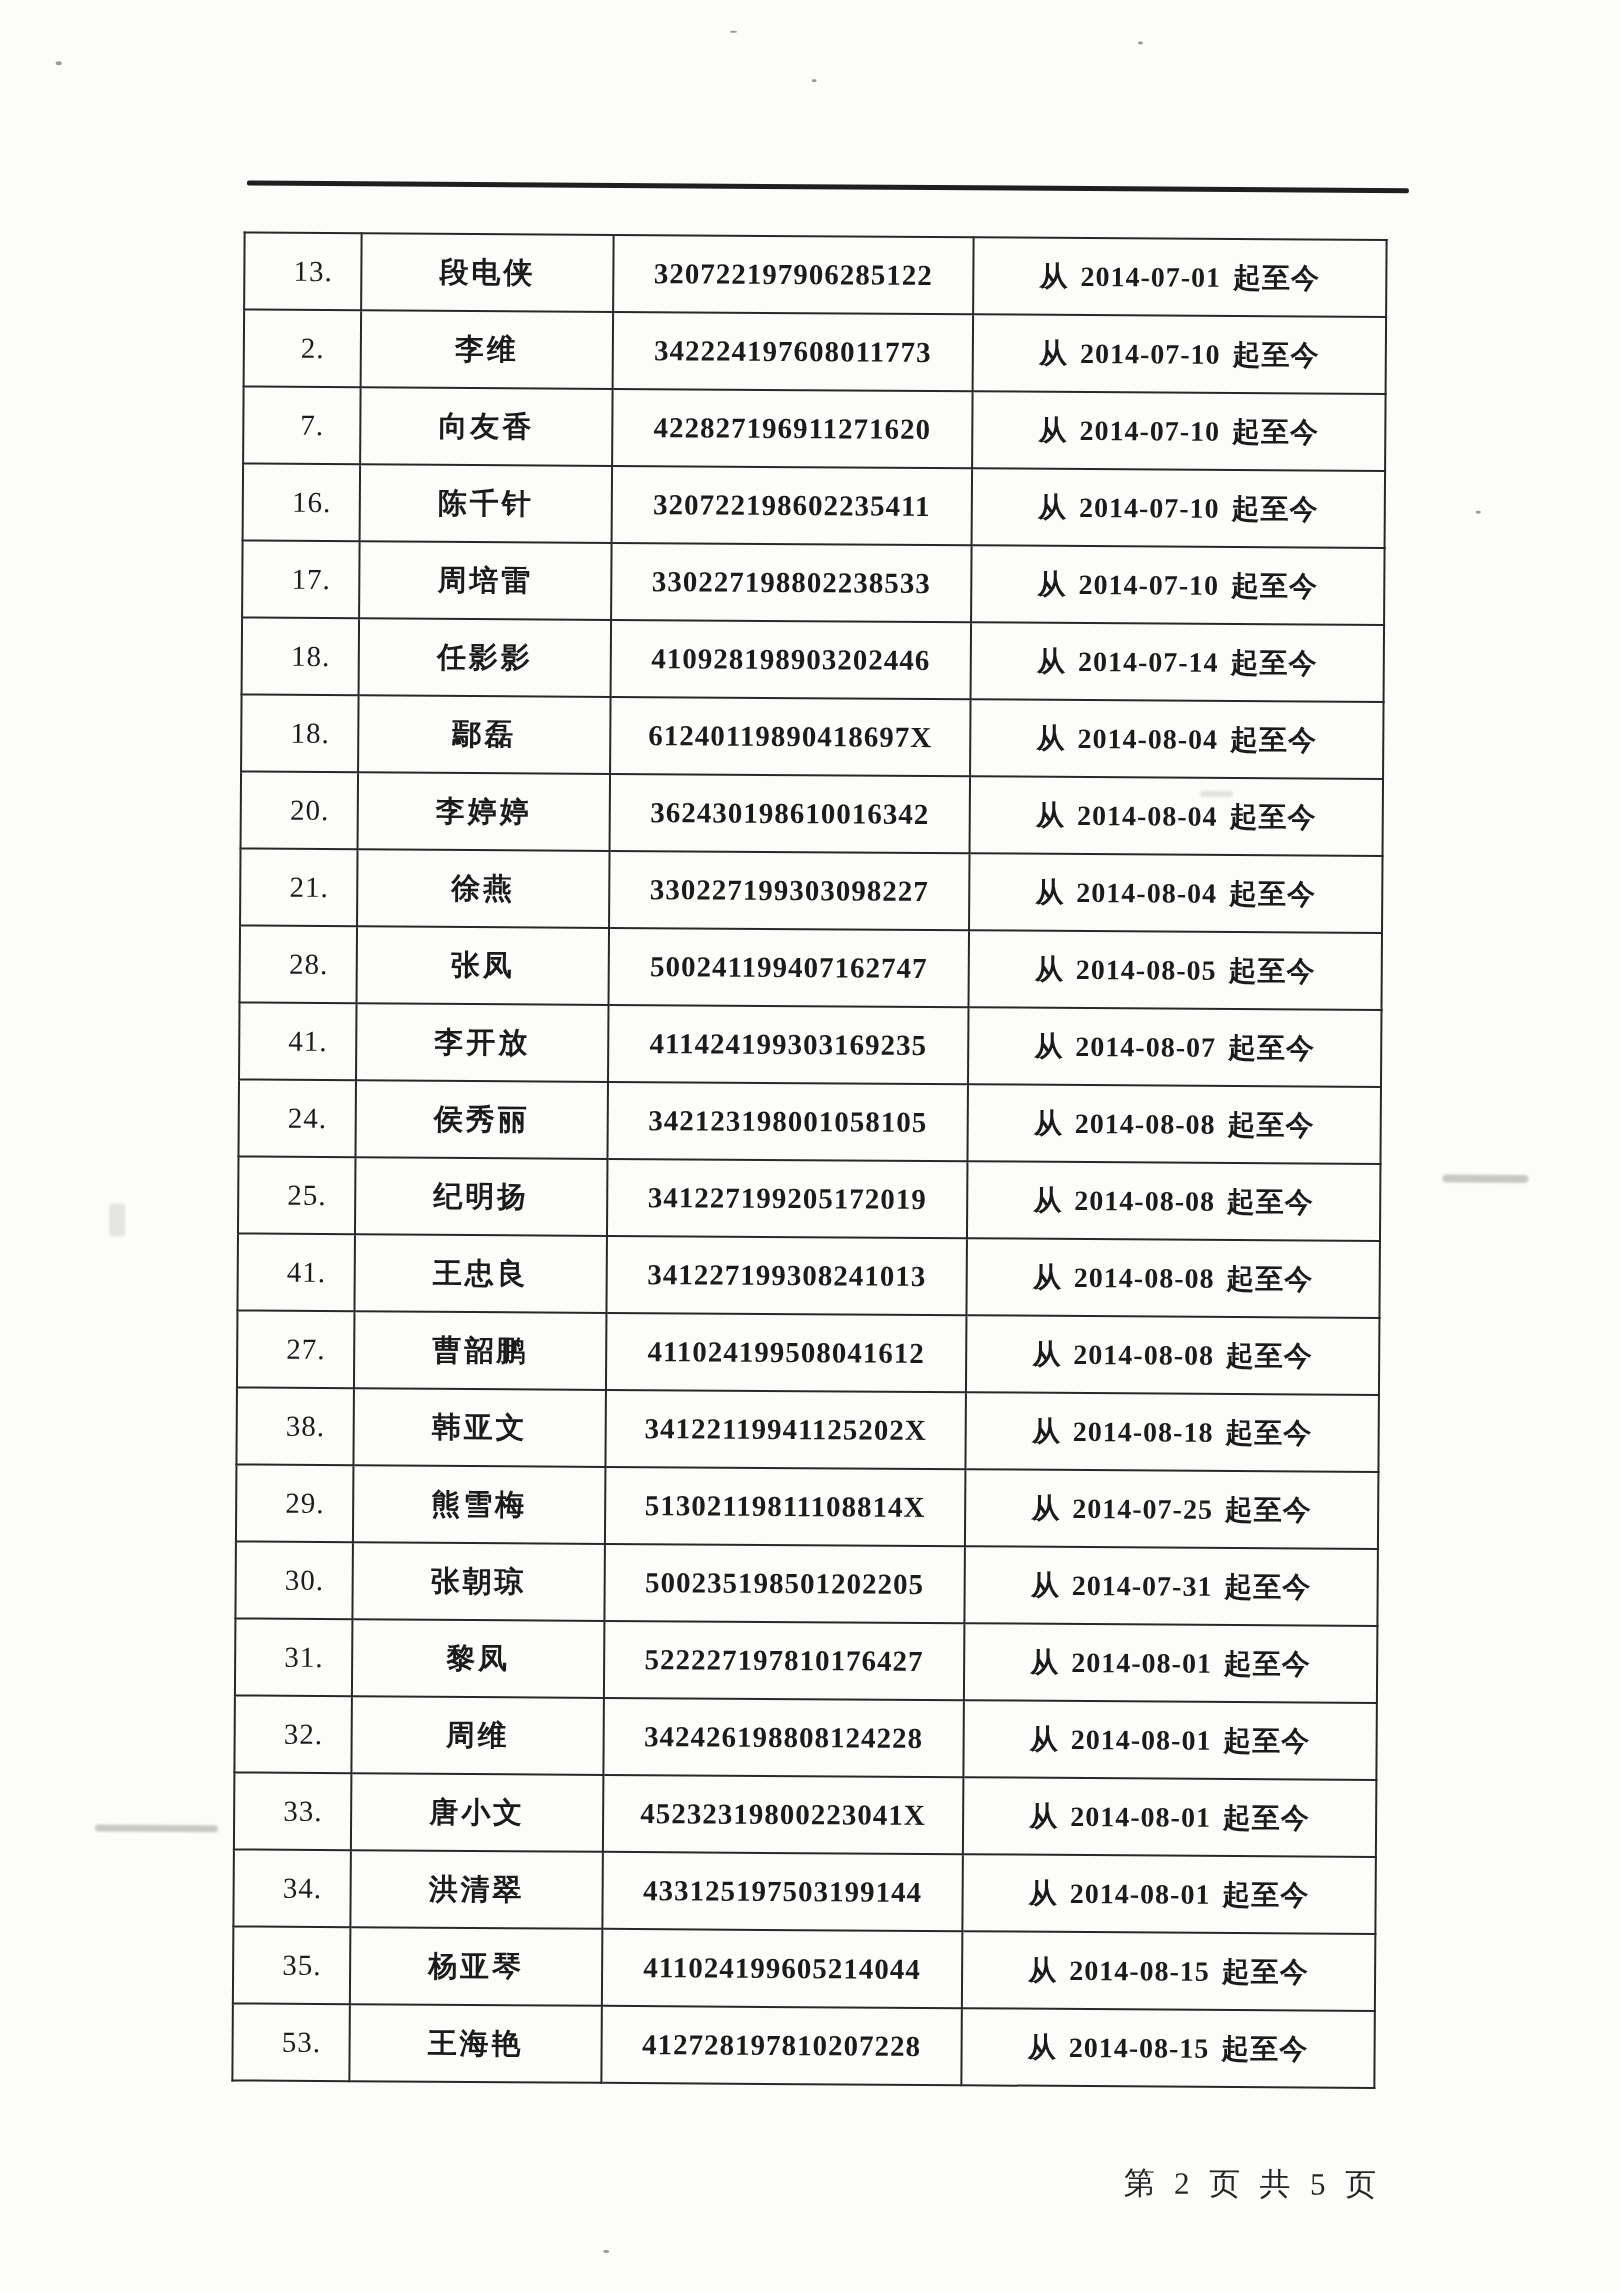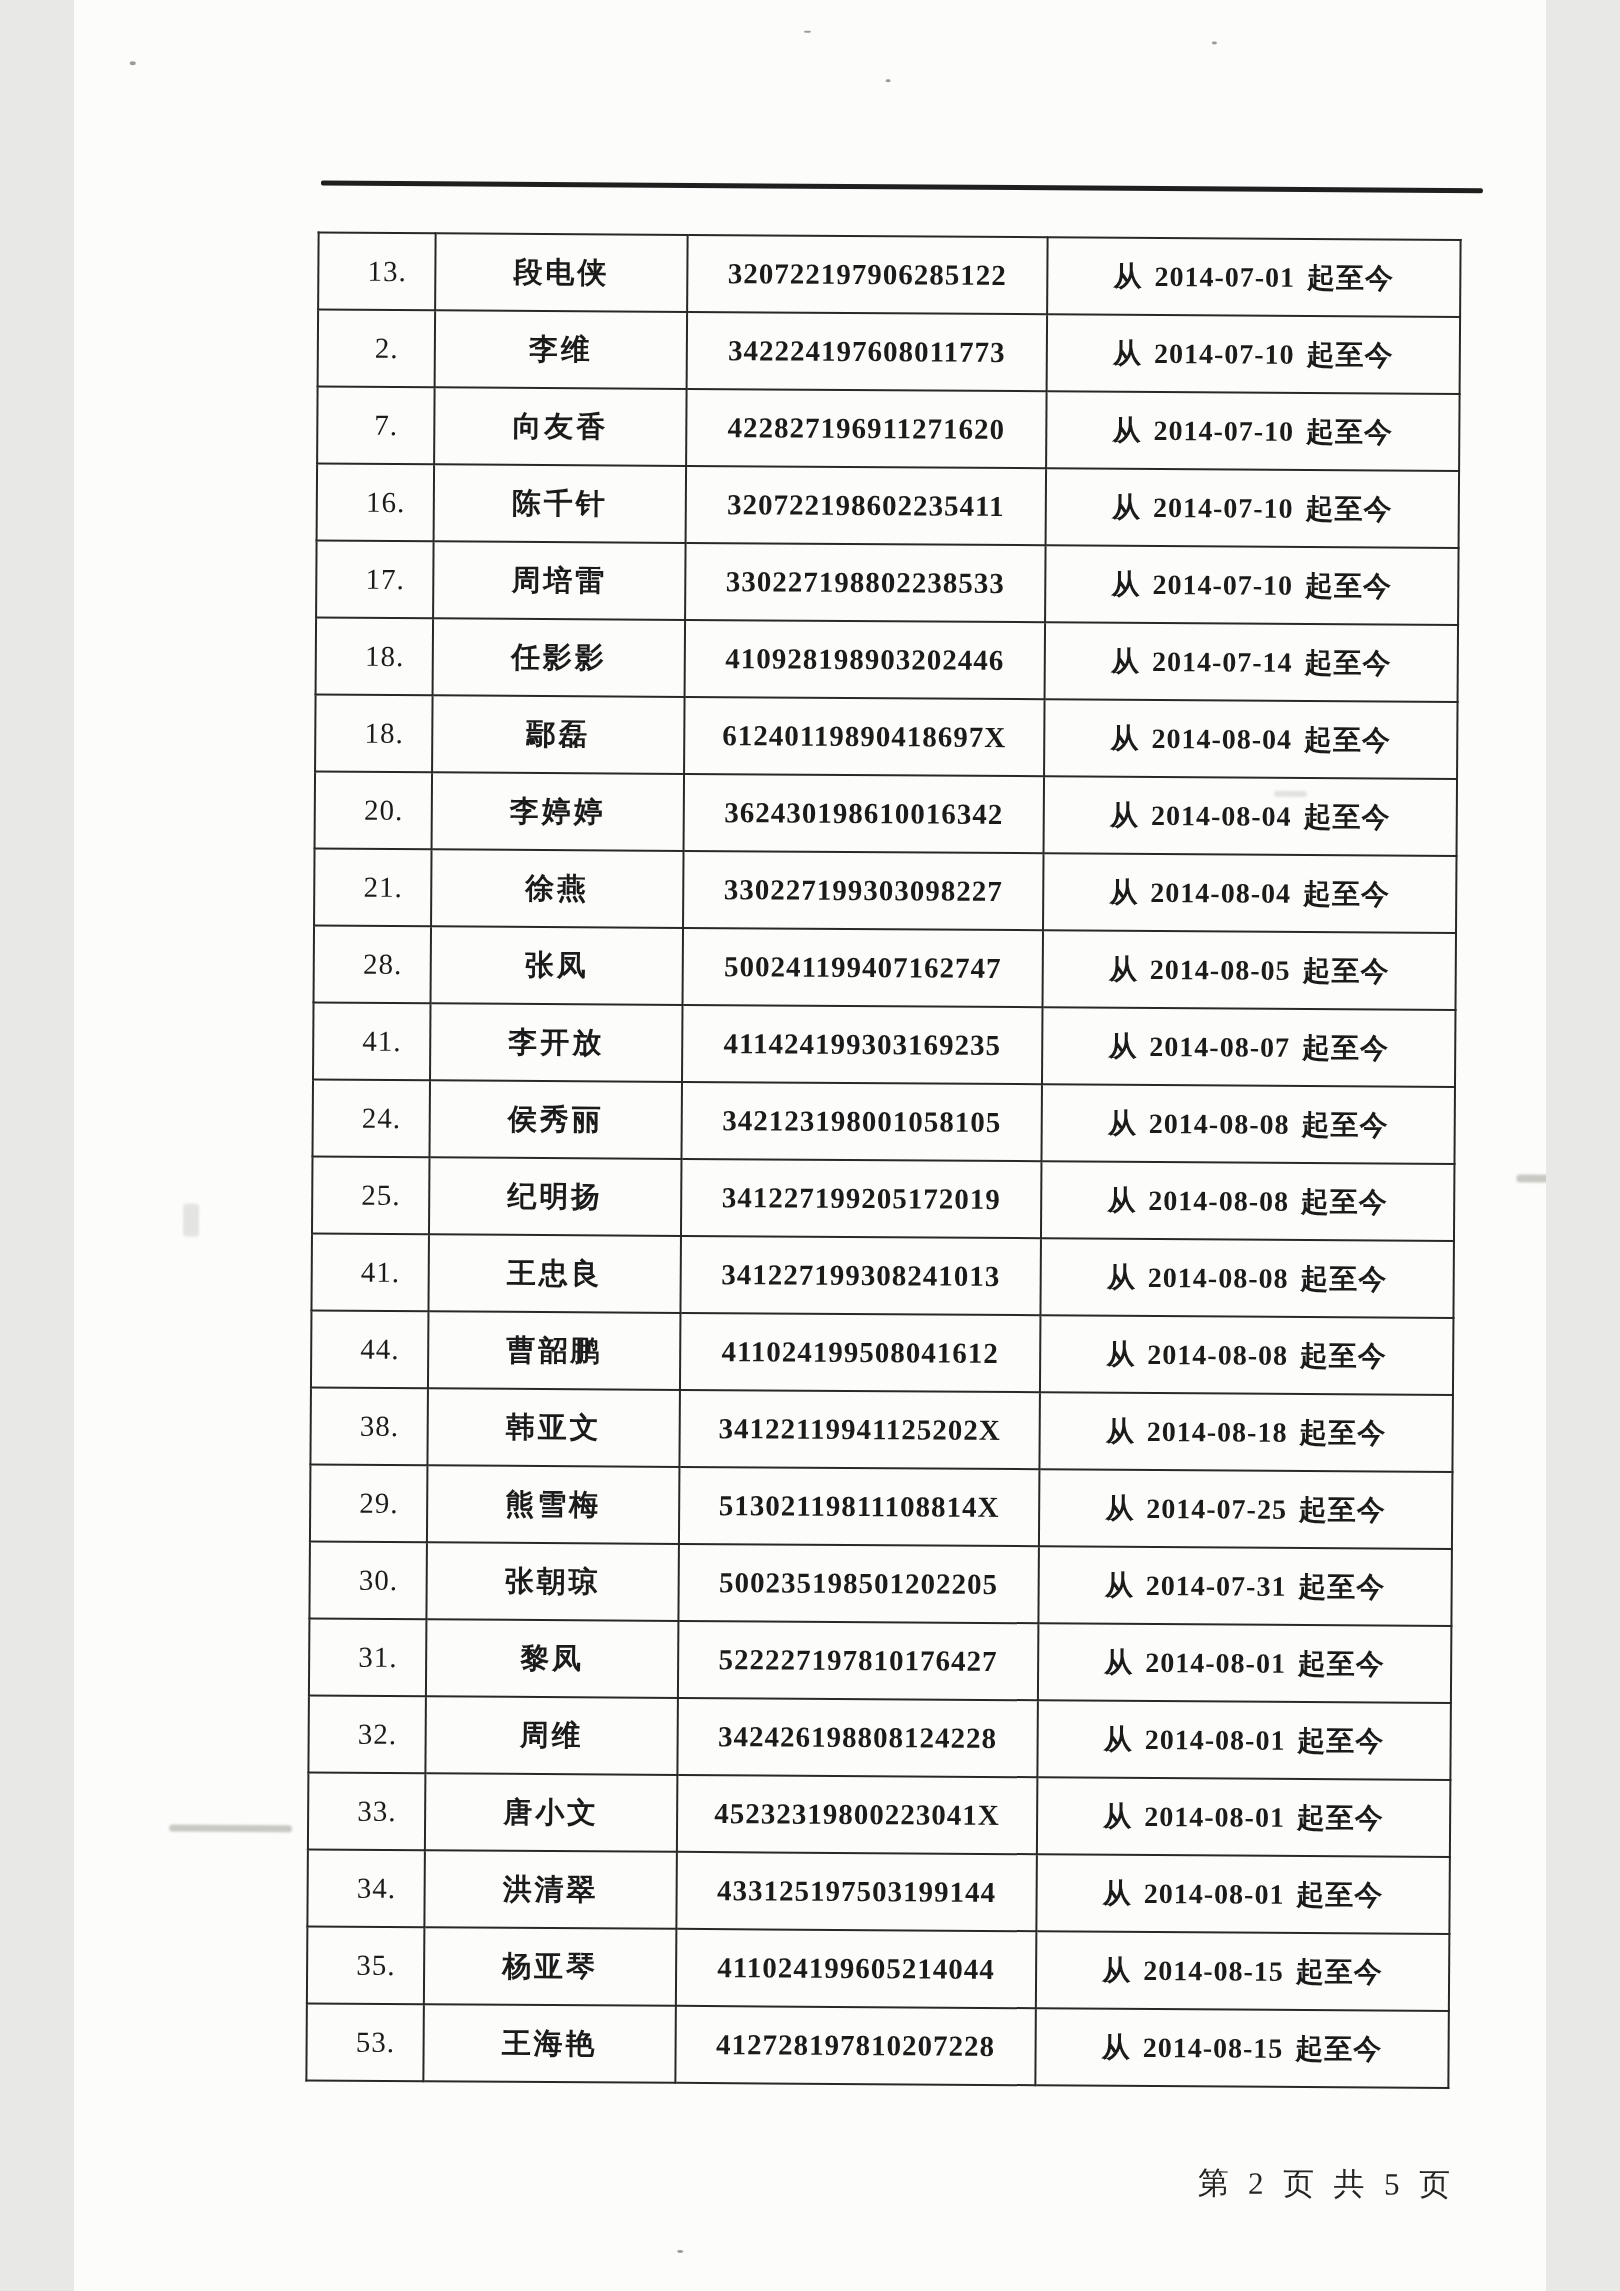--- a/index.html
+++ b/index.html
@@ -2,21 +2,21 @@
 <html><head>
 <meta charset="utf-8">
 <style>
   html, body {
     margin: 0;
     padding: 0;
     background: #e8e8e6;
   }
   .page {
     position: relative;
-    width: 1472px;
+    width: 1620px;
     height: 2292px;
     margin: 0 auto;
     background: #fcfcfa;
     overflow: hidden;
     font-family: "Liberation Serif", "DejaVu Serif", serif;
     color: #1b1b1b;
   }
   
   .skew {
     position: absolute;
@@ -188,21 +188,21 @@
             <td class="c-id">341227199205172019</td>
             <td class="c-period">从 2014-08-08 起至今</td>
           </tr>
           <tr>
             <td class="c-no">41.</td>
             <td class="c-name">王忠良</td>
             <td class="c-id">341227199308241013</td>
             <td class="c-period">从 2014-08-08 起至今</td>
           </tr>
           <tr>
-            <td class="c-no">44.</td>
+            <td class="c-no">27.</td>
             <td class="c-name">曹韶鹏</td>
             <td class="c-id">411024199508041612</td>
             <td class="c-period">从 2014-08-08 起至今</td>
           </tr>
           <tr>
             <td class="c-no">38.</td>
             <td class="c-name">韩亚文</td>
             <td class="c-id">34122119941125202X</td>
             <td class="c-period">从 2014-08-18 起至今</td>
           </tr>

